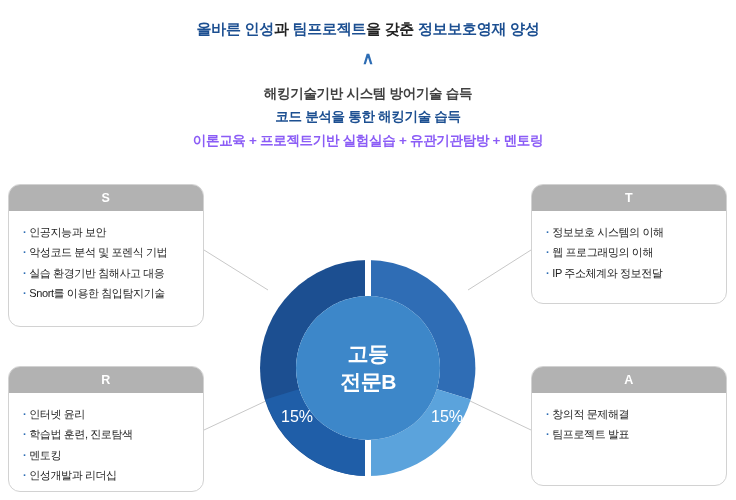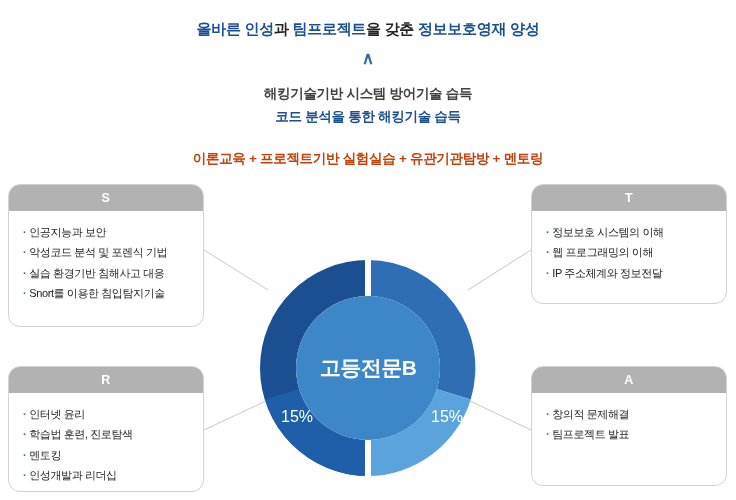--- a/index.html
+++ b/index.html
@@ -48,21 +48,21 @@
   .subline {
     position: absolute;
     left: 0;
     width: 736px;
     text-align: center;
     font-size: 13.5px;
     letter-spacing: -0.3px;
   }
   .sub1 { top: 85px; color: #404040; font-weight: bold; }
   .sub2 { top: 108px; color: #1c4f91; font-weight: bold; }
-  .sub3 { top: 150px; color: #c2410c; font-weight: bold; }
+  .sub3 { top: 132px; color: #8b5cf6; font-weight: bold; }
 
   
   .donut-wrap {
     position: absolute;
     left: 248px;
     top: 248px;
     width: 240px;
     height: 240px;
   }
   .donut {
@@ -72,21 +72,21 @@
     height: 240px;
   }
   .donut-center {
     position: absolute;
     left: 48px; top: 48px;
     width: 144px; height: 144px;
     border-radius: 50%;
     background: #3d87c9;
     color: #ffffff;
     display: flex;
-    flex-direction: row;
+    flex-direction: column;
     align-items: center;
     justify-content: center;
     font-size: 21px;
     font-weight: bold;
     line-height: 1.32;
     letter-spacing: -0.5px;
   }
   .pct {
     position: absolute;
     color: #ffffff;

